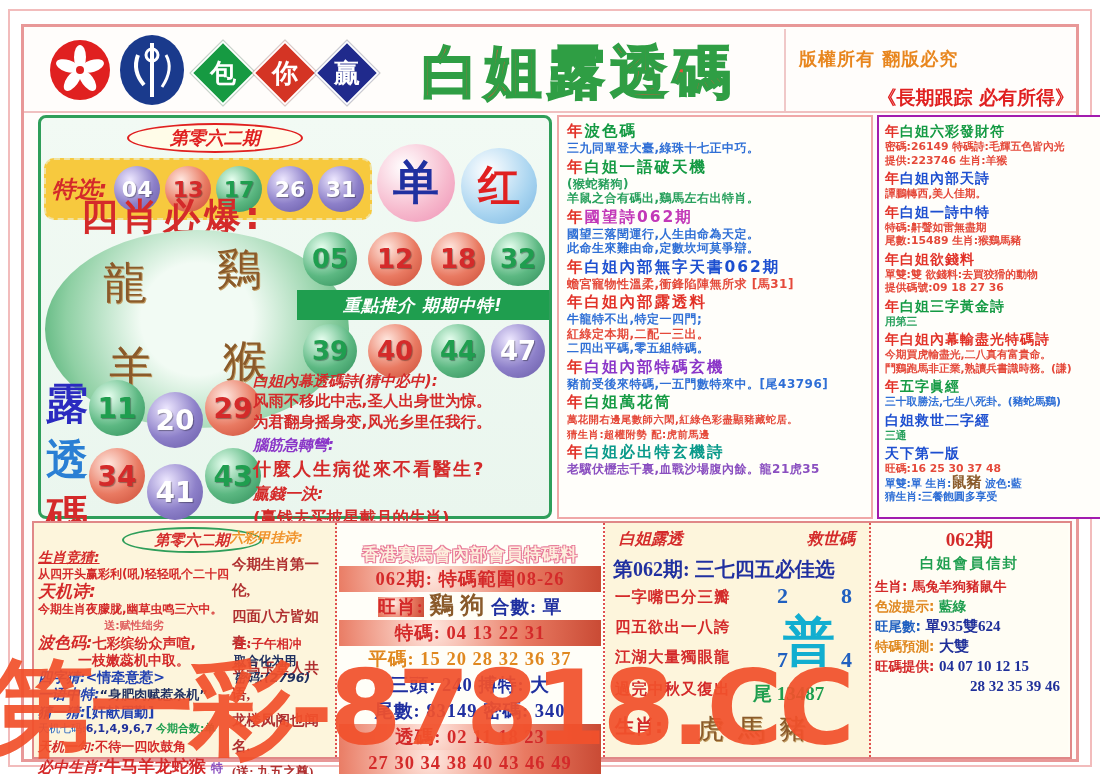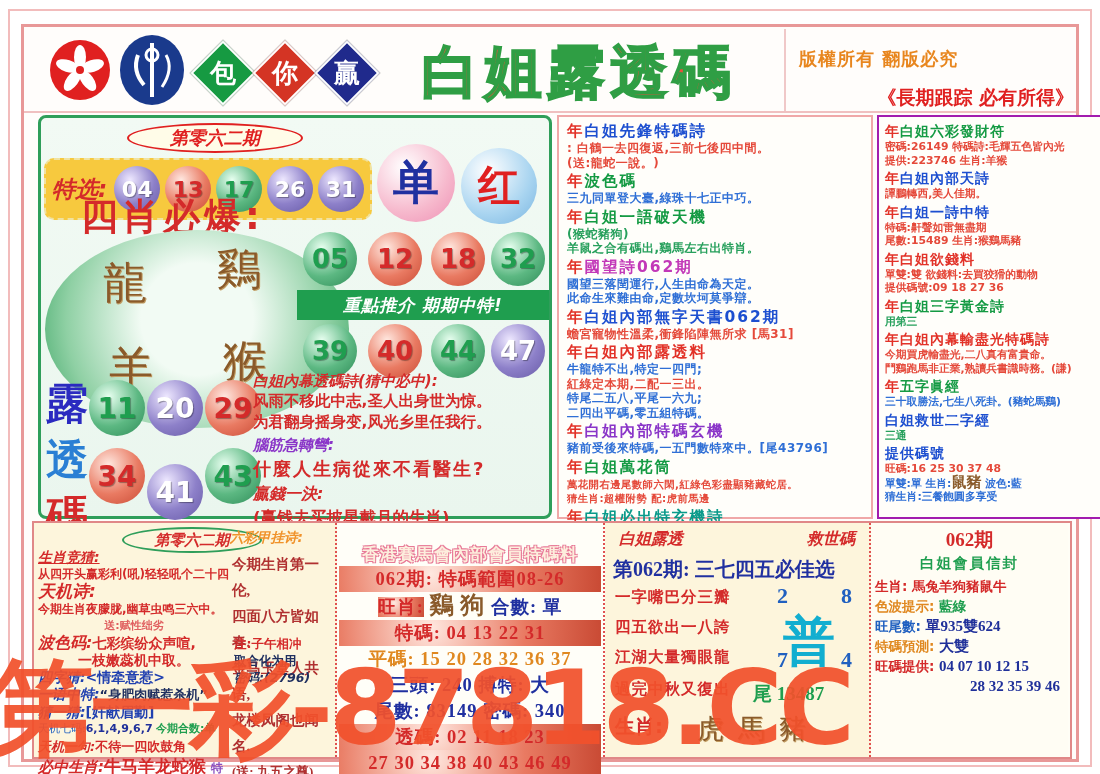--- a/index.html
+++ b/index.html
@@ -187,43 +187,38 @@
       <span class="ball ball-md b-green" style="left:262px; top:206px;">39</span>
       <span class="ball ball-md b-red" style="left:327px; top:206px;">40</span>
       <span class="ball ball-md b-green" style="left:390px; top:206px;">44</span>
       <span class="ball ball-md b-purple" style="left:450px; top:206px;">47</span>
       <div class="lu-chars">
         <div class="lu-lu">露</div>
         <div class="lu-tou">透</div>
         <div class="lu-ma">碼</div>
       </div>
       <span class="ball ball-lg b-green" style="left:48px; top:262px;">11</span>
-      <span class="ball ball-lg b-purple" style="left:106px; top:262px;">20</span>
+      <span class="ball ball-lg b-purple" style="left:106px; top:274px;">20</span>
       <span class="ball ball-lg b-red" style="left:164px; top:262px;">29</span>
       <span class="ball ball-lg b-red" style="left:48px; top:330px;">34</span>
       <span class="ball ball-lg b-purple" style="left:106px; top:346px;">41</span>
       <span class="ball ball-lg b-green" style="left:164px; top:330px;">43</span>
       <div class="poem-block">
         <div class="poem-title">白姐內幕透碼詩(猜中必中):</div>
         <div class="poem-line">风雨不移此中志,圣人出身世为惊。</div>
         <div class="poem-line">为君翻身摇身变,风光乡里任我行。</div>
         <div class="brain-label">腦筋急轉彎:</div>
         <div class="brain-q">什麼人生病從來不看醫生?</div>
         <div class="win-label">贏錢一決:</div>
         <div class="win-text">(赢钱去买披星戴月的生肖)</div>
       </div>
     </div>
 
     <div class="mid-panel">
       <div class="sec">
-          <div class="sec-title yr t-blue">年白姐先鋒特碼詩</div>
-        <div class="sec-line l-red">: 白鶴一去四復返,三前七後四中間。</div>
-        <div class="sec-line l-red">(送:龍蛇一說。)</div>
-        </div>
-      <div class="sec">
           <div class="sec-title yr t-green">年波色碼</div>
         <div class="sec-line l-blue">三九同單登大臺,綠珠十七正中巧。</div>
         </div>
       <div class="sec">
           <div class="sec-title yr t-green">年白姐一語破天機</div>
         <div class="sec-line l-green">(猴蛇豬狗)</div>
         <div class="sec-line l-green">羊鼠之合有碼出,鷄馬左右出特肖。</div>
         </div>
       <div class="sec">
           <div class="sec-title yr t-magenta">年國望詩062期</div>
@@ -231,21 +226,20 @@
         <div class="sec-line l-blue">此命生來難由命,定數坎坷莫爭辯。</div>
         </div>
       <div class="sec">
           <div class="sec-title yr t-blue">年白姐內部無字天書062期</div>
         <div class="sec-line l-red">蟾宮寵物性溫柔,衝鋒陷陣無所求 [馬31]</div>
         </div>
       <div class="sec">
           <div class="sec-title yr t-red">年白姐內部露透料</div>
         <div class="sec-line l-blue">牛龍特不出,特定一四門;</div>
         <div class="sec-line l-red">紅綠定本期,二配一三出。</div>
-        <div class="sec-line l-blue">特尾二五八,平尾一六九;</div>
         <div class="sec-line l-blue">二四出平碼,零五組特碼。</div>
         </div>
       <div class="sec">
           <div class="sec-title yr t-purple">年白姐內部特碼玄機</div>
         <div class="sec-line l-blue">豬前受後來特碼,一五門數特來中。[尾43796]</div>
         </div>
       <div class="sec">
           <div class="sec-title yr t-green">年白姐萬花筒</div>
         <div class="sec-line l-red sm">萬花開右邊尾數師六閑,紅綠色彩盡顯豬藏蛇居。</div>
         <div class="sec-line l-red sm">猜生肖:超權附勢 配:虎前馬邊</div>
@@ -287,21 +281,21 @@
         </div>
       <div class="sec">
           <div class="sec-title yr t-green">年五字眞經</div>
         <div class="sec-line l-blue">三十取勝法,七生八死卦。(豬蛇馬鷄)</div>
         </div>
       <div class="sec">
           <div class="sec-title t-blue">白姐救世二字經</div>
         <div class="sec-line l-green">三通</div>
         </div>
       <div class="sec">
-          <div class="sec-title t-blue">提供碼號</div>
+          <div class="sec-title t-blue">天下第一版</div>
         <div class="sec-line l-red">旺碼:16 25 30 37 48</div>
         <div class="sec-line l-blue"><span>單雙:單 生肖:</span><span class="animal-inline">鼠</span><span class="animal-inline">豬</span> <span>波色:藍</span></div>
         <div class="sec-line l-blue">猜生肖:三餐飽圓多享受</div>
         </div>
     </div>
 
     <div class="bottom-row">
 
       <div class="panel-a">
         <div class="a-oval">第零六二期</div>

